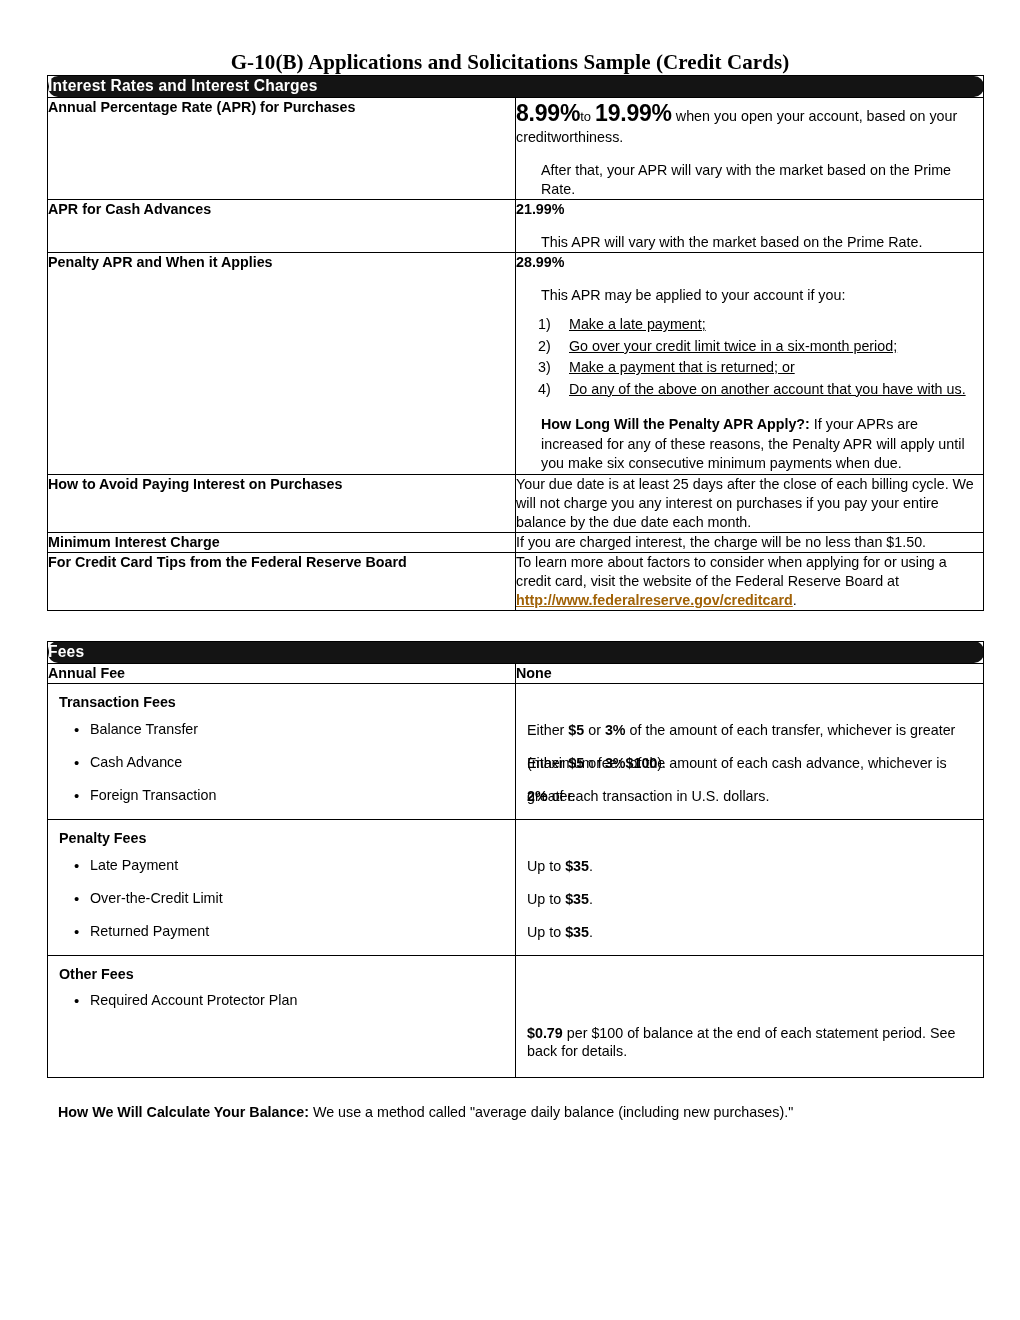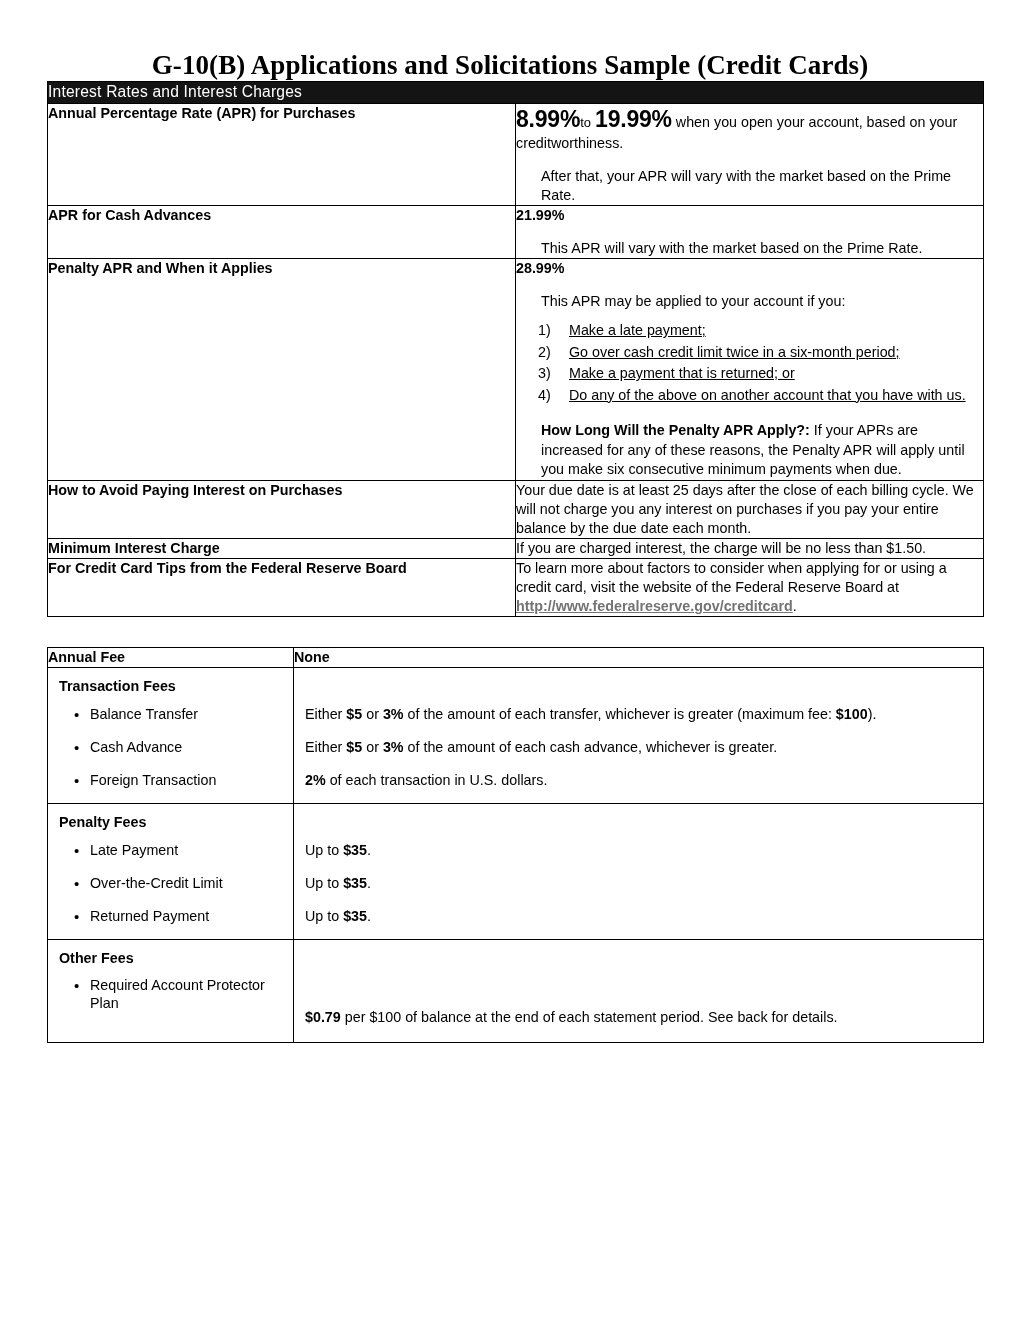--- a/index.html
+++ b/index.html
@@ -20,21 +20,21 @@
     height: 1320px;
     box-sizing: border-box;
     padding: 0 47px;
   }
 
   
   .doc-title {
     text-align: center;
     font-family: "Liberation Serif", serif;
     font-weight: bold;
-    font-size: 27px;
+    font-size: 21px;
     letter-spacing: 0.1px;
     padding-top: 50px;
     padding-bottom: 0;
     margin: 0;
   }
   .doc-title span {
     border-bottom: 1.6px solid #000;
     padding-bottom: 1px;
   }
 
@@ -47,24 +47,25 @@
     font-size: 14.3px;
     line-height: 1.33;
   }
   .fee-table td {
     vertical-align: top;
     padding: 0;
   }
   .band {
     background: #141414;
     color: #ffffff;
-    font-weight: normal;
+    font-weight: bold;
     font-size: 15.6px;
     padding: 6px 10px 7px 11px;
     letter-spacing: 0.2px;
+    border-radius: 10px;
   }
   .col-label {
     width: 245px;
     border-right: 1.6px solid #000;
     font-weight: bold;
     padding: 8px 8px 9px 11px;
     line-height: 1.32;
   }
   .col-value {
     padding: 8px 12px 9px 11px;
@@ -206,49 +207,52 @@
       </td>
     </tr>
 
     <tr class="rowline">
       <td class="col-label">Penalty APR and When it Applies</td>
       <td class="col-value">
         <div class="rate">28.99%</div>
         <div class="indent">This APR may be applied to your account if you:</div>
         <ol class="penalty-list">
           <li>Make a late payment;</li>
-          <li>Go over cash credit limit twice in a six-month period;</li>
+          <li>Go over your credit limit twice in a six-month period;</li>
           <li>Make a payment that is returned; or</li>
           <li>Do any of the above on another account that you have with us.</li>
         </ol>
         <div class="penalty-note"><b>How Long Will the Penalty APR Apply?:</b><span> If your APRs are increased for any of these reasons, the Penalty APR will apply until you make six consecutive minimum payments when due.</span></div>
       </td>
     </tr>
 
     <tr class="rowline">
       <td class="col-label">How to Avoid Paying Interest on Purchases</td>
       <td class="col-value">Your due date is at least 25 days after the close of each billing cycle.  We will not charge you any interest on purchases if you pay your entire balance by the due date each month.</td>
     </tr>
 
     <tr class="rowline">
       <td class="col-label">Minimum Interest Charge</td>
       <td class="col-value">If you are charged interest, the charge will be no less than $1.50.</td>
     </tr>
 
     <tr class="rowline">
       <td class="col-label">For Credit Card Tips from the Federal Reserve Board</td>
-      <td class="col-value"><span>To learn more about factors to consider when applying for or using a credit card, visit the website of the Federal Reserve Board at </span><a class="ul-link" href="#" style="color:#737373;">http://www.federalreserve.gov/creditcard</a><span>.</span></td>
+      <td class="col-value"><span>To learn more about factors to consider when applying for or using a credit card, visit the website of the Federal Reserve Board at </span><a class="ul-link" href="#" style="color:#a16207;">http://www.federalreserve.gov/creditcard</a><span>.</span></td>
     </tr>
   </tbody>
     </table>
 
   <div class="gap"></div>
 
   <table class="fee-table">
     <tbody>
+        <tr>
+      <td class="band" colspan="2">Fees</td>
+    </tr>
 
     <tr class="rowline">
       <td class="col-label">Annual Fee</td>
       <td class="col-value"><b>None</b></td>
     </tr>
 
     <tr class="rowline">
       <td class="col-label" style="padding:0;margin-top:48px;">
         <div class="sub-head">Transaction Fees</div>
         <ul class="bullets">
@@ -293,14 +297,15 @@
       </td>
       <td style="padding:0;">
         <ul class="value-list pad-top-head">
           <li class="two-line"><b>$0.79</b><span> per $100 of balance at the end of each statement period.  See back for details.</span></li>
         </ul>
       </td>
     </tr>
   </tbody>
     </table>
 
+  <div class="footer-note"><b>How We Will Calculate Your Balance:</b><span> We use a method called "average daily balance (including new purchases)."</span></div>
 
 </div>
 
 </body></html>

